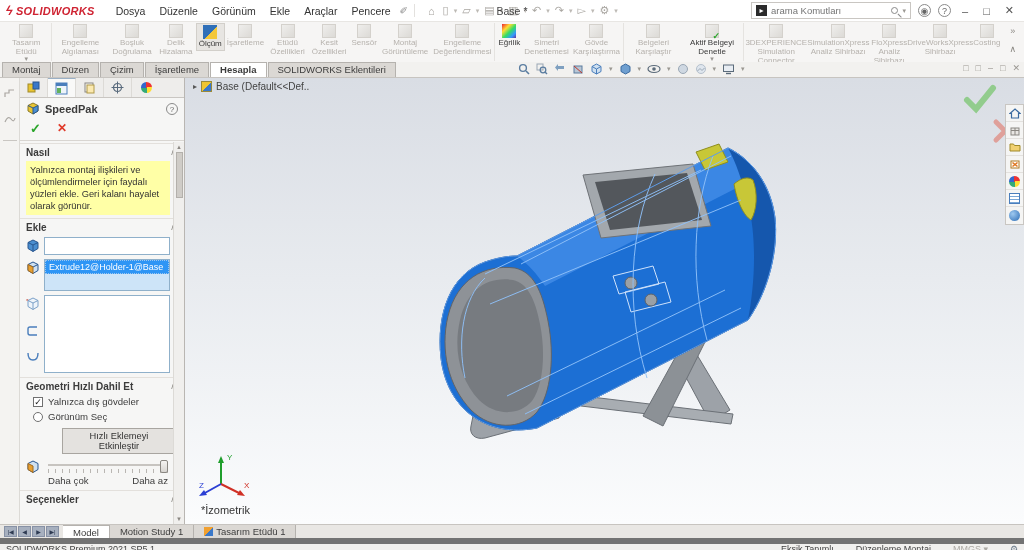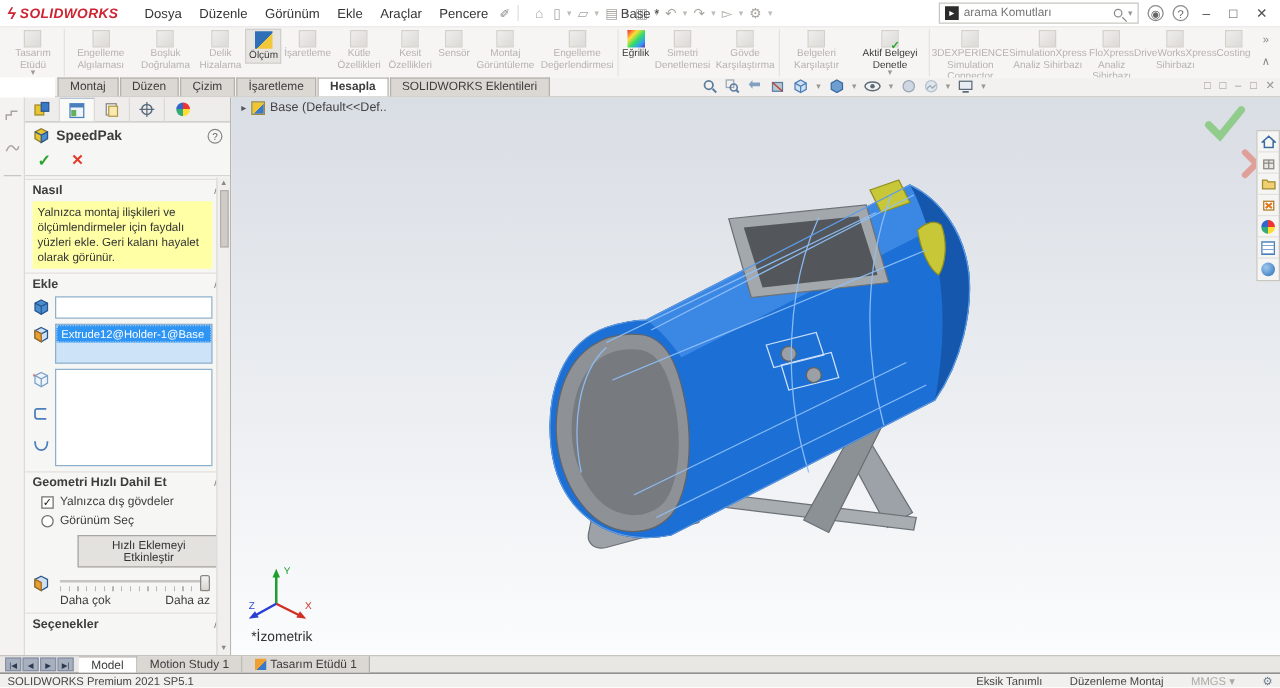--- a/index.html
+++ b/index.html
@@ -48,21 +48,21 @@
   .ric.m-denetle { position:relative; }
   .ric.m-denetle::after { content:"✓"; position:absolute; right:-2px; bottom:-4px; color:#2aa52a; font-size:9px; font-weight:bold; }
   .ri .caret { font-size:7px; color:#9b9893; line-height:4px; }
   .w96 .ril { max-width:96px; }
   .w120 { max-width:124px; }
   .rb-ovf { margin-left:auto; display:flex; flex-direction:column; align-items:center; gap:8px;
     color:#8a8782; font-size:9px; padding:3px 6px; }
 
   
   #tabrow { height:16px; background:#f2f1ef; display:flex; align-items:center; position:relative;
-    border-bottom:1px solid #c7c4c0;margin-left:44px; }
+    border-bottom:1px solid #c7c4c0; }
   .dtab { font-size:9.5px; padding:1px 9px 2px; background:#dbd8d4; border:1px solid #b5b2ae;
     border-bottom:none; margin-right:1px; color:#3c3c3c; }
   .dtab:first-child { margin-left:2px; }
   .dtab.active { background:#fff; font-weight:bold; }
   .hud { position:absolute; left:518px; top:1px; display:flex; align-items:center; gap:6px; }
   .hud svg { display:block; }
   .hud .c { font-size:7px; color:#9a9792; }
   .docwin { position:absolute; right:4px; top:1px; display:flex; gap:7px; color:#9a9792; font-size:9px; }
 
   
@@ -149,22 +149,22 @@
     display:flex; align-items:stretch; font-size:9.5px; }
   .nav { display:flex; align-items:center; gap:1px; padding:0 4px; }
   .nav span { width:13px; height:11px; background:#a7b0bf; border:1px solid #8791a5; color:#2e3a52;
     font-size:6px; display:flex; align-items:center; justify-content:center; }
   .stab { display:flex; align-items:center; gap:3px; padding:0 10px; background:#dbd8d4;
     border-right:1px solid #b5b2ae; color:#3c3c3c; }
   .stab.active { background:#fff; font-weight:normal; border-top:1px solid #b5b2ae; }
   .stab .sticon { width:9px; height:9px; background:linear-gradient(135deg,#f0a030 55%,#3a78c9 55%); }
 
   
-  #statusbar { height:12px; background:#f1f0ee; border-top:1px solid #737373; display:flex;
-    align-items:flex-end; font-size:9px; color:#444; padding:0 6px; }
+  #statusbar { height:12px; background:#f1f0ee; border-top:6px solid #737373; display:flex;
+    align-items:flex-start; font-size:9px; color:#444; padding:0 6px; }
   #statusbar .right { margin-left:auto; display:flex; align-items:center; gap:22px; }
   #statusbar .dim { color:#aca9a4; }
   #statusbar .gear { color:#6b7a8a; font-size:9px; }
 </style>
 </head>
 <body>
 
 <div id="menubar">
   <div class="logo">
     <span class="logo-mark">ϟ</span>
@@ -236,21 +236,21 @@
     <div class="ri on sel">
         <span class="ric m-olcum"></span>
         <span class="ril">Ölçüm</span>
       </div>
     <div class="ri">
         <span class="ric"></span>
         <span class="ril">İşaretleme</span>
       </div>
     <div class="ri">
         <span class="ric"></span>
-        <span class="ril">Kütle Özellikleri</span>
+        <span class="ril">Etüdü Özellikleri</span>
       </div>
     <div class="ri">
         <span class="ric"></span>
         <span class="ril">Kesit Özellikleri</span>
       </div>
     <div class="ri">
         <span class="ric"></span>
         <span class="ril">Sensör</span>
       </div>
     <div class="ri">

